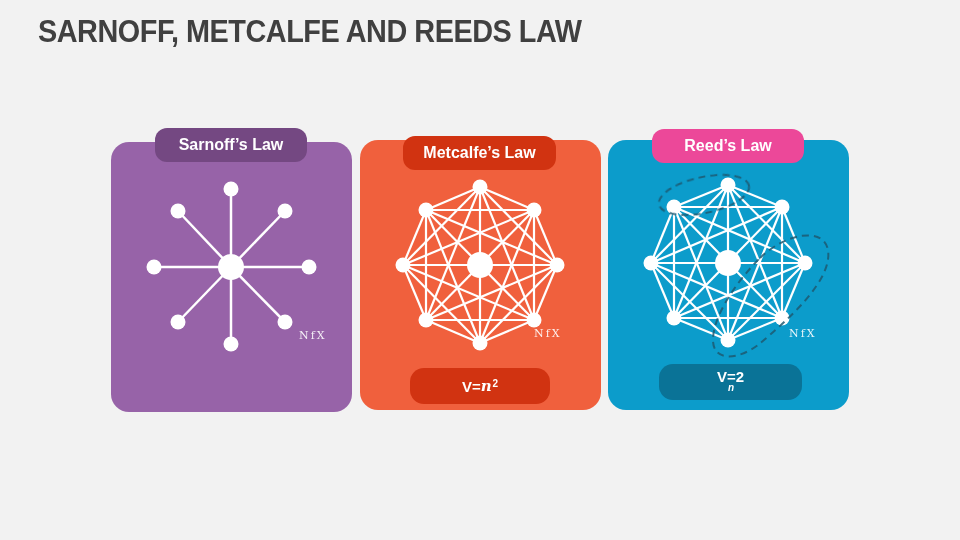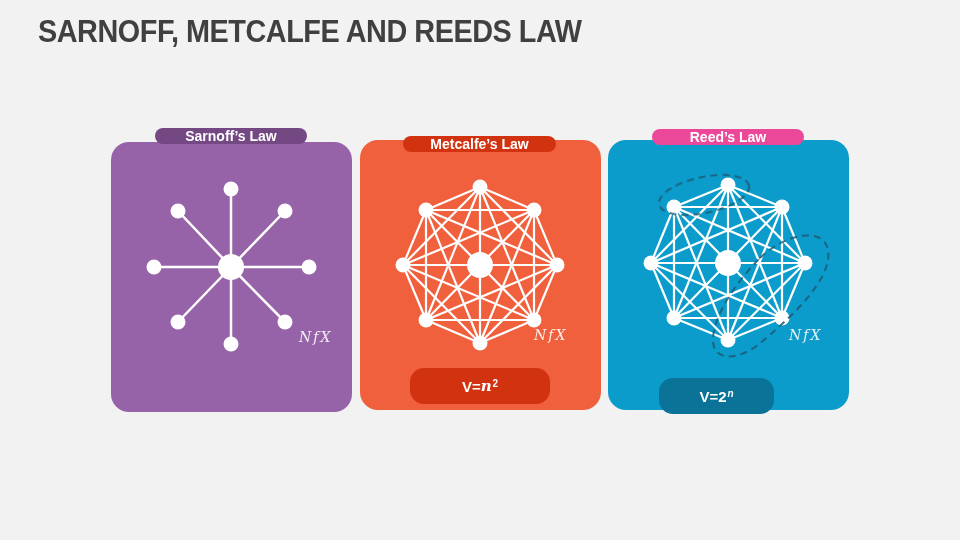--- a/index.html
+++ b/index.html
@@ -9,34 +9,34 @@
   }
   .title {
     position:absolute; left:38px; top:14px; font-size:31px; font-weight:bold;
     color:#404040; letter-spacing:-0.5px; font-family:"Liberation Sans", sans-serif;
     transform:scaleX(0.93); transform-origin:left center; white-space:nowrap;
   }
   .card {
     position:absolute; width:241px; height:270px; border-radius:18px;
   }
   .pill {
-    position:absolute; height:16px; border-radius:12px; color:#fff; font-weight:bold;
-    font-size:14px; display:flex; align-items:center; justify-content:center;
+    position:absolute; height:34px; border-radius:12px; color:#fff; font-weight:bold;
+    font-size:16px; display:flex; align-items:center; justify-content:center;
     font-family:"Liberation Sans", sans-serif;
   }
   .formula {
     position:absolute; height:36px; border-radius:14px; color:#fff; font-weight:bold;
     font-size:15px; display:flex; align-items:center; justify-content:center;
     font-family:"Liberation Sans", sans-serif;
   }
   .formula sup { font-size:10px; font-style:italic; margin-left:1px; position:relative; top:-3px; }
   .formula .var { font-style:italic; font-family:"DejaVu Serif", serif; }
   .diagram { position:absolute; }
   .nfx {
-    position:absolute; color:#fff; font-style:italic; font-size:14px; letter-spacing:2px;
+    position:absolute; color:#fff; font-size:11px; letter-spacing:2px;
     font-family:"DejaVu Serif", serif; opacity:0.9;text-align:right;
   }
 </style>
 </head>
 <body>
 
 <div class="title">SARNOFF, METCALFE AND REEDS LAW</div>
 
 <div class="card" style="left:111px; top:142px; background:#9763a8;">
   <svg class="diagram" width="241" height="270" viewBox="0 0 241 270" style="left:0;top:0;">
@@ -161,18 +161,18 @@
       <circle cx="66" cy="178" r="7.5"></circle>
       <circle cx="43" cy="123" r="7.5"></circle>
       <circle cx="66" cy="67" r="7.5"></circle>
     </g>
     <g fill="none" stroke="#1e5a72" stroke-width="2" stroke-dasharray="7,5" opacity="0.85">
       <ellipse cx="96" cy="55" rx="46" ry="18" transform="rotate(-12 96 55)"></ellipse>
       <path d="M 152 118 C 175 95, 215 85, 220 110 C 225 140, 180 180, 150 205 C 130 220, 105 222, 105 200 C 105 175, 130 140, 152 118 Z"></path>
     </g>
   </svg>
   <div class="nfx" style="left:181px; top:187px;">NfX</div>
-  <div class="formula" style="left:51px; top:238px; width:115px; background:#0a7397;">
+  <div class="formula" style="left:51px; top:224px; width:143px; background:#0a7397;flex-direction:column;">
     <span>V=2</span>
       <sup>n</sup>
   </div>
 </div>
 <div class="pill" style="left:652px; top:129px; width:152px; background:#ec4899;">Reed’s Law</div>
 
 </body></html>

